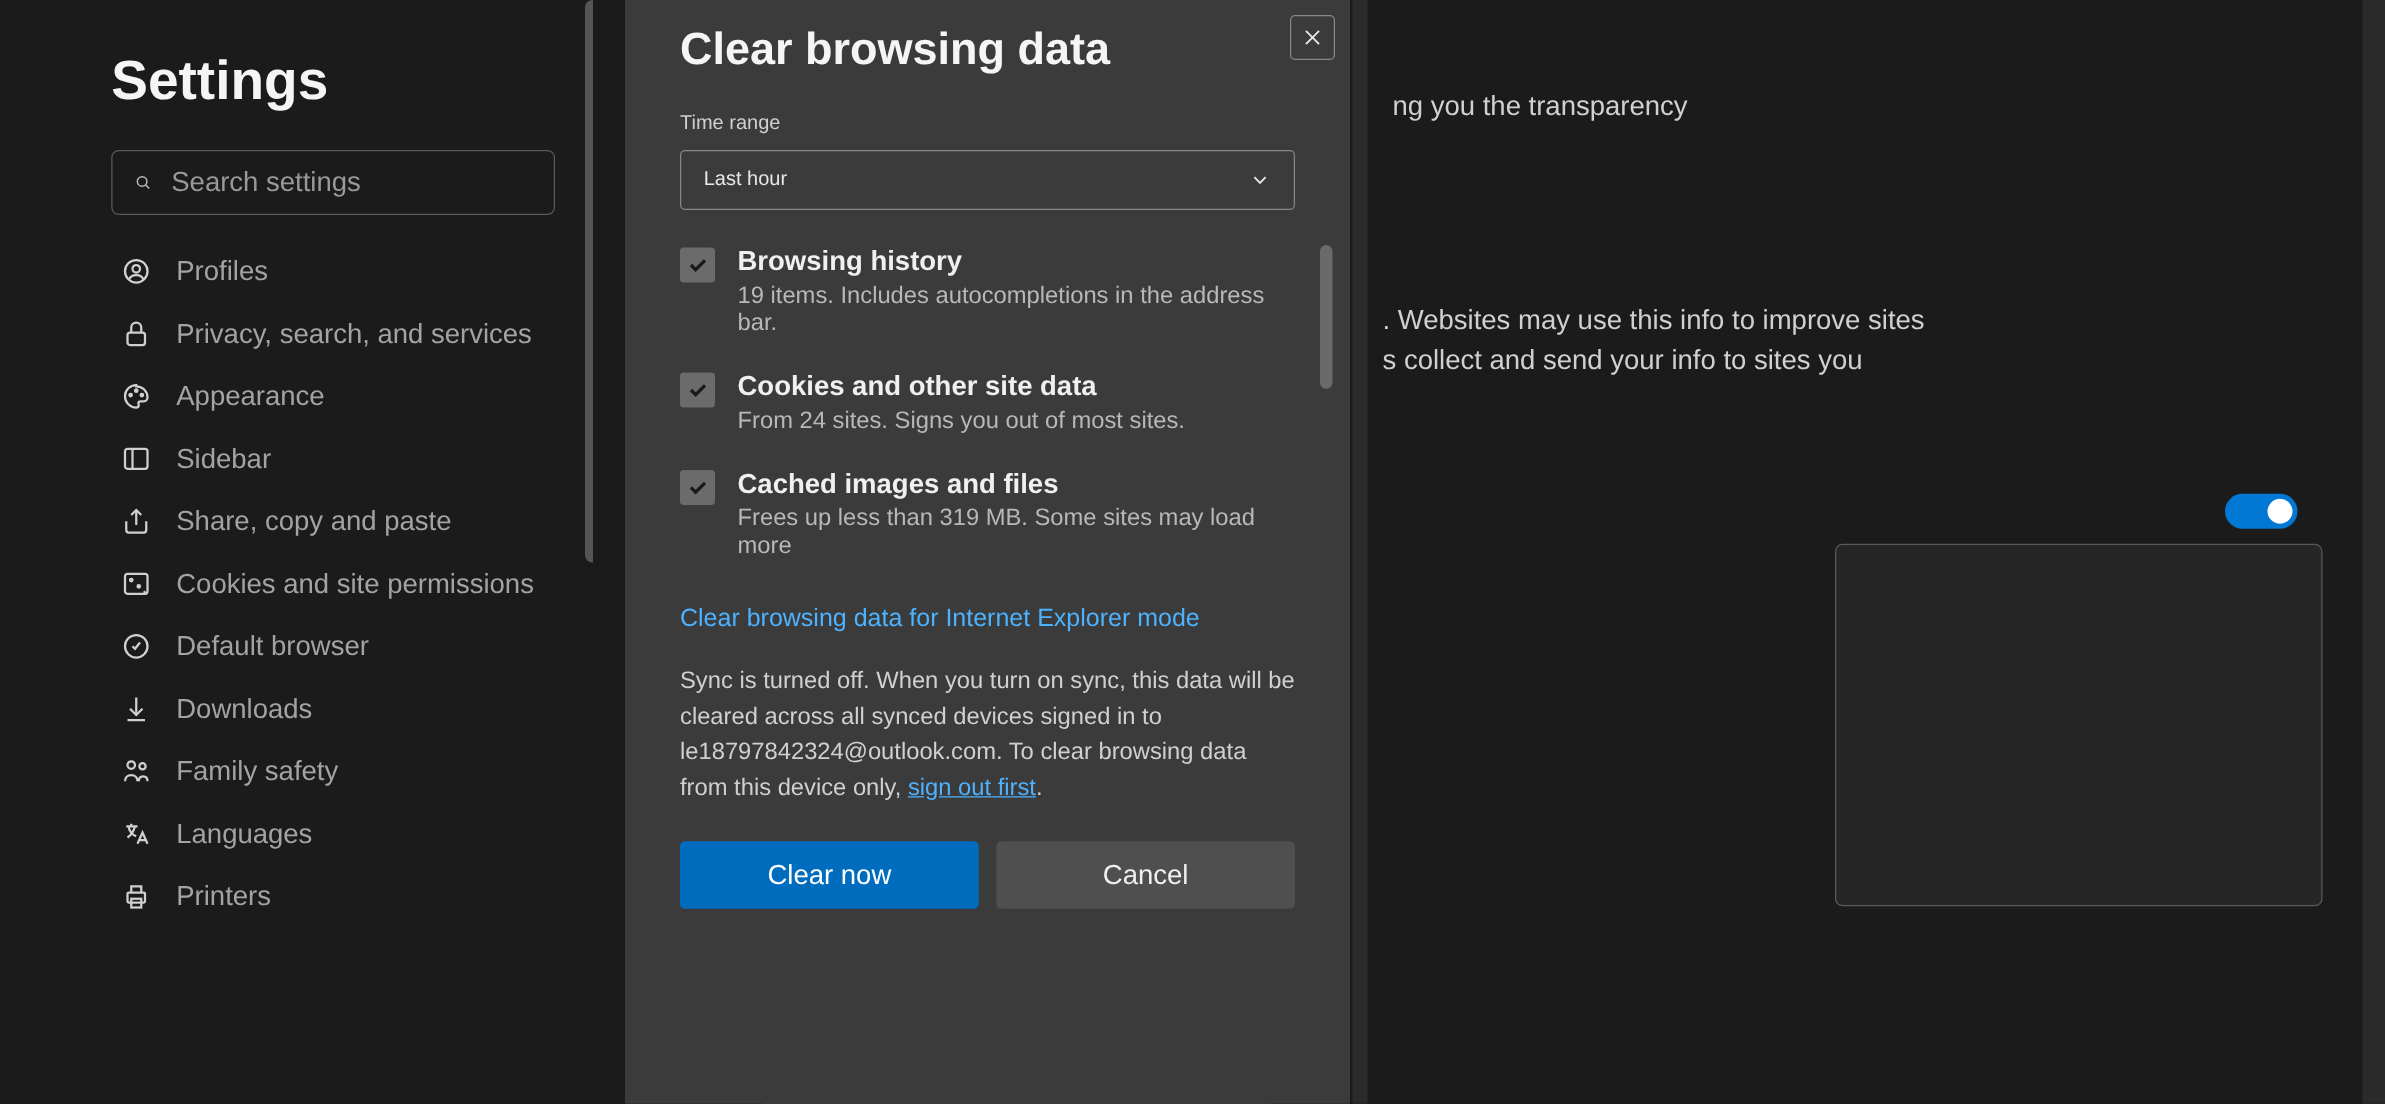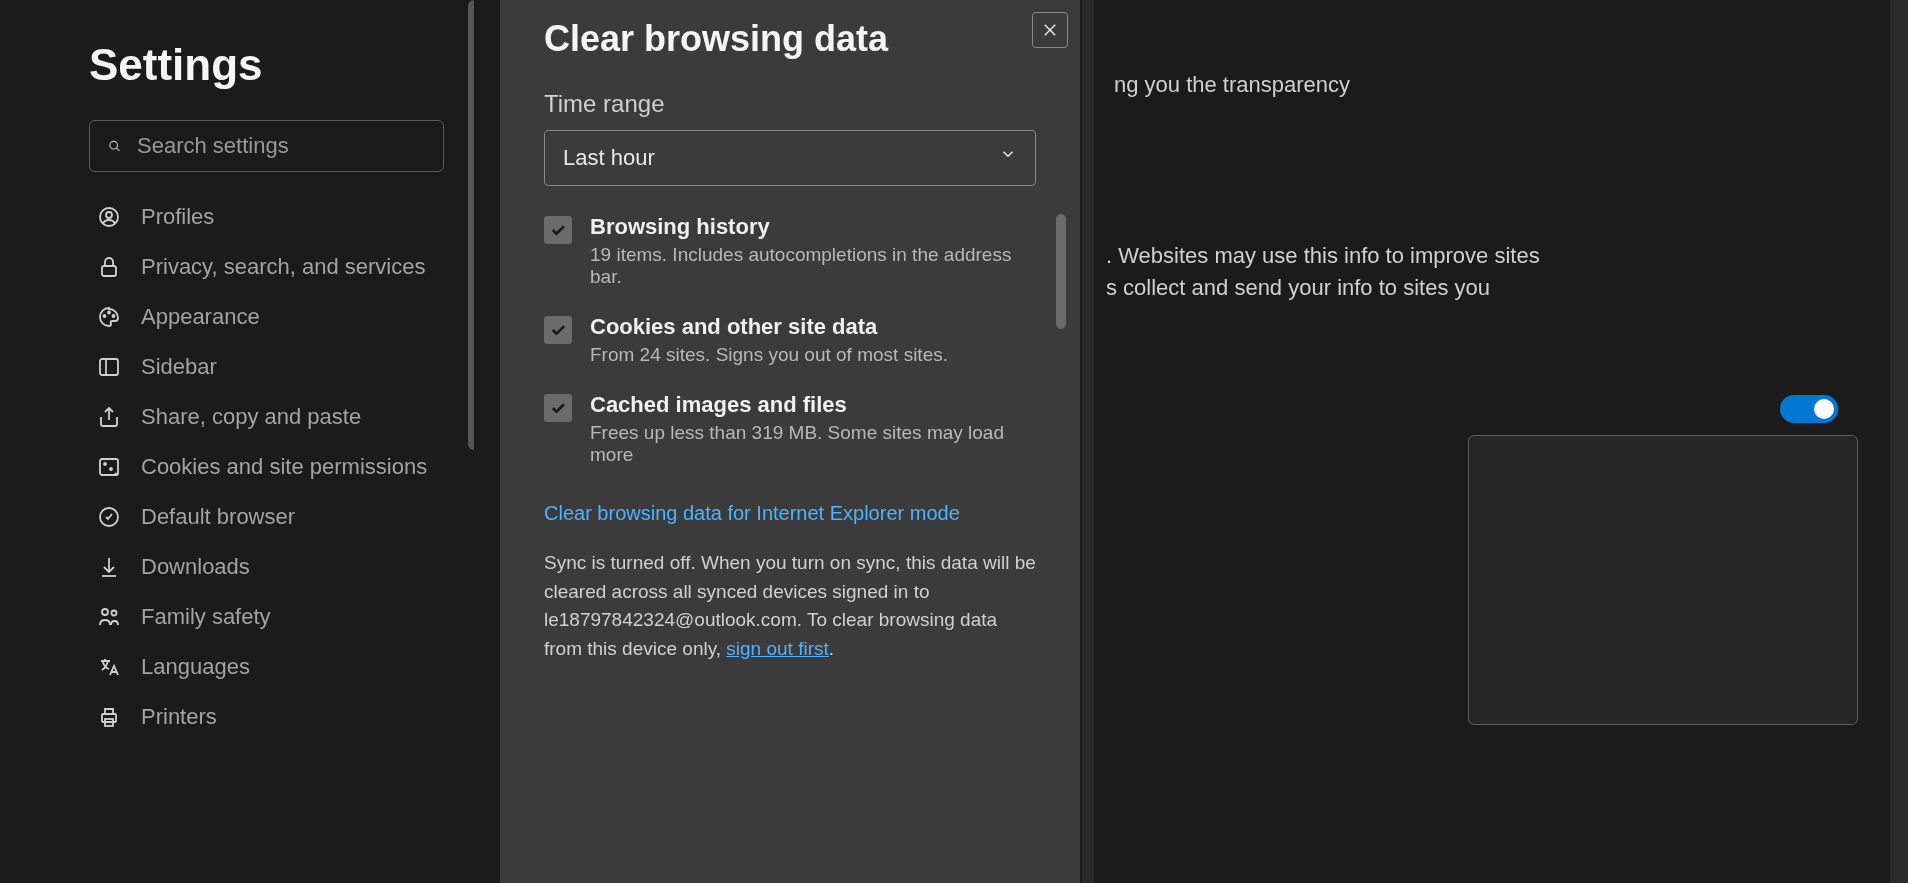--- a/index.html
+++ b/index.html
@@ -176,33 +176,33 @@
       flex: 1;
       overflow: hidden;
     }
     .modal-title {
       font-size: 36px;
       font-weight: 600;
       color: #f5f5f5;
       margin-bottom: 30px;
     }
     .time-range-label {
-      font-size: 24px;
+      font-size: 16px;
       color: #d0d0d0;
       margin-bottom: 12px;
       display: block;
     }
     .time-range-select {
       width: 100%;
       padding: 14px 18px;
       background: #3b3b3b;
       border: 1px solid #888;
       border-radius: 4px;
       color: #e8e8e8;
-      font-size: 22px;
+      font-size: 16px;
       display: flex;
       justify-content: space-between;
       align-items: flex-start;
       cursor: pointer;
       margin-bottom: 28px;
     }
     .chevron-down {
       width: 18px;
       height: 18px;
     }
@@ -479,17 +479,21 @@
         </div>
       </div>
     </div>
 
     <a class="ie-link">Clear browsing data for Internet Explorer mode</a>
 
     <p class="sync-text">
       <span>Sync is turned off. When you turn on sync, this data will be cleared across all synced devices signed in to le18797842324@outlook.com. To clear browsing data from this device only, </span><a class="sync-link">sign out first</a><span>.</span>
     </p>
 
+    <div class="button-row">
+      <button class="btn btn-primary">Clear now</button>
+      <button class="btn btn-secondary">Cancel</button>
+    </div>
   </div>
   <div class="modal-outer-scrollbar"></div>
 </div>
 
 <div class="body-scrollbar"></div>
 
 </body></html>

